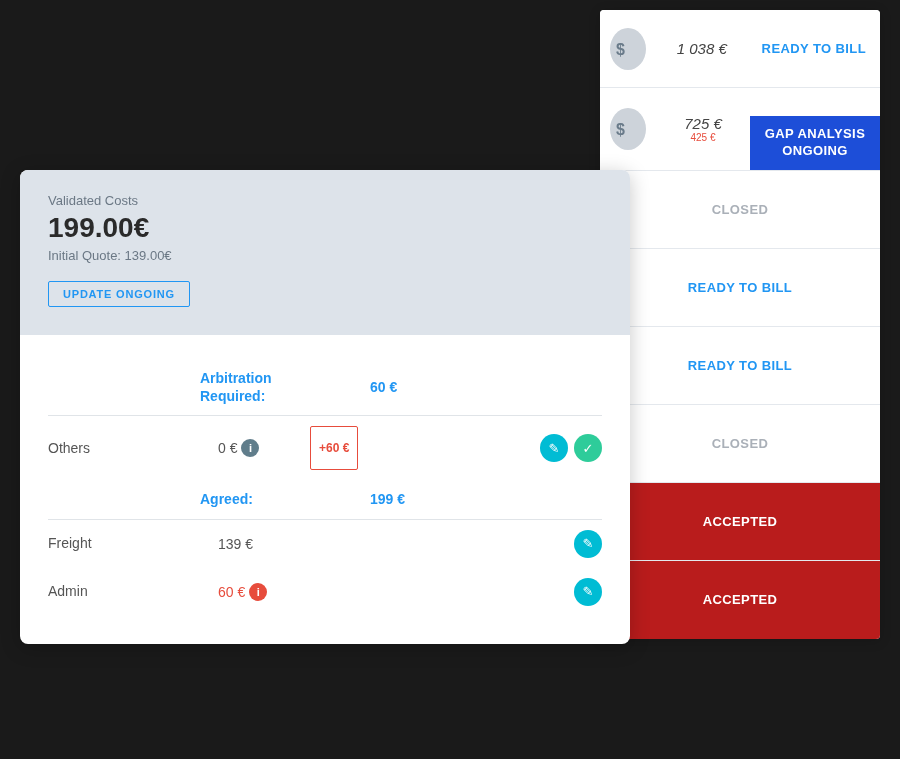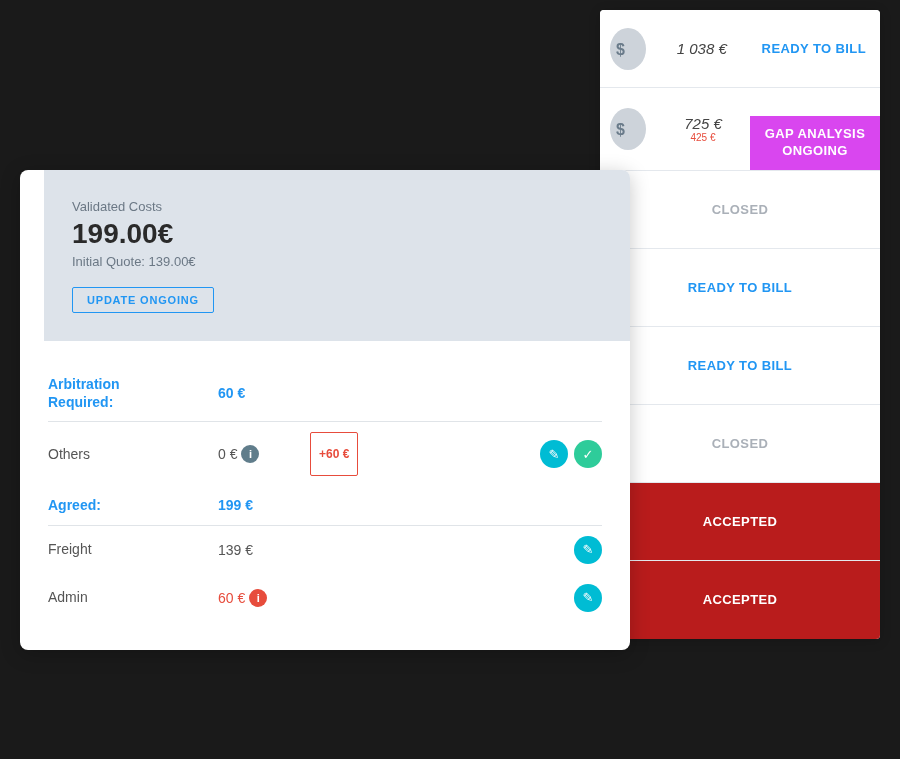--- a/index.html
+++ b/index.html
@@ -78,21 +78,21 @@
       text-align: center;
       padding: 10px 14px;
       font-size: 13px;
       font-weight: 700;
       letter-spacing: 0.4px;
     }
 
     .rp-status.ready { color: #2196F3; }
     .rp-status.closed { color: #aab0b8; }
     .rp-status.gap {
-      background: #d946ef;
+      background: #1d4ed8;
       color: #fff;
       line-height: 1.3;
       align-self: stretch;
       display: flex;
       align-items: center;
       justify-content: center;
       margin-top: 28px;
     }
     .rp-status.accepted {
       background: #b91c1c;
@@ -111,22 +111,21 @@
       width: 610px;
       background: #fff;
       border-radius: 8px;
       box-shadow: 0 4px 20px rgba(0,0,0,0.22);
       overflow: hidden;
       z-index: 10;
     }
 
     .validated-costs-section {
       background: #dde3ea;
-      padding: 29px 28px 28px;
-      margin-left: 24px;
+      padding: 23px 28px 28px;
     }
 
     .vc-label {
       font-size: 13px;
       color: #6b7885;
       margin-bottom: 4px;
     }
 
     .vc-amount {
       font-size: 28px;
@@ -162,20 +161,21 @@
       font-weight: 600;
       color: #2a2a2a;
       margin-bottom: 20px;
     }
 
     .dc-row {
       display: flex;
       align-items: center;
       padding: 10px 0;
       font-size: 14px;
+      justify-content: center;
     }
 
     .dc-row.separator {
       border-bottom: 1px solid #e0e4e8;
     }
 
     .dc-label {
       width: 170px;
       color: #2196F3;
       font-weight: 600;

